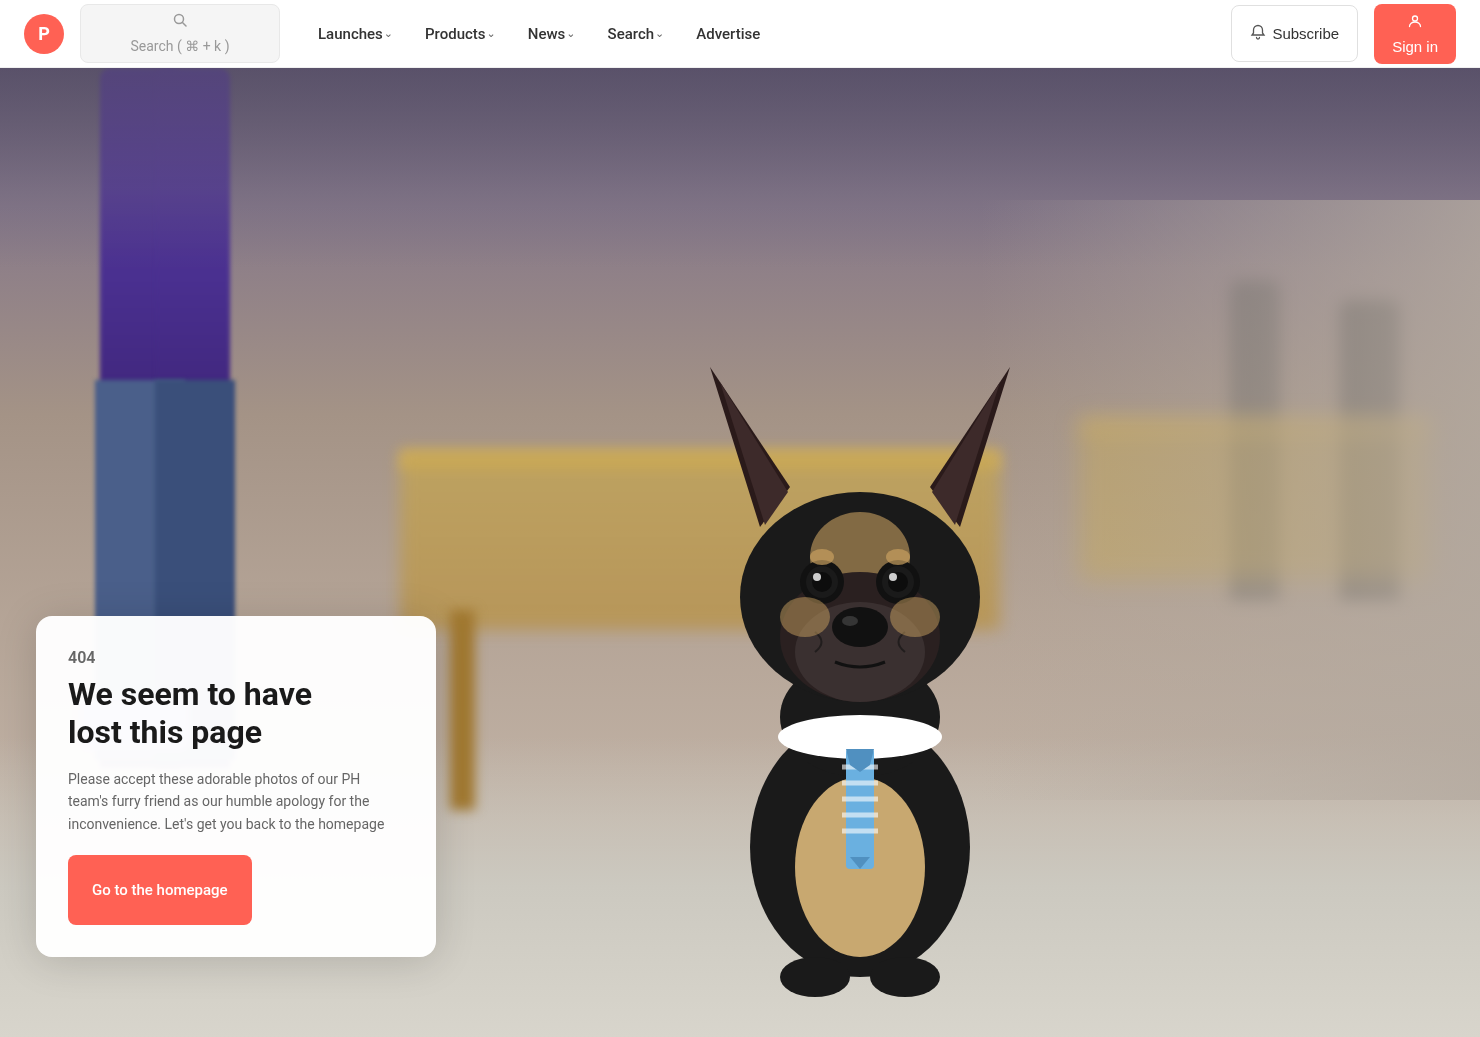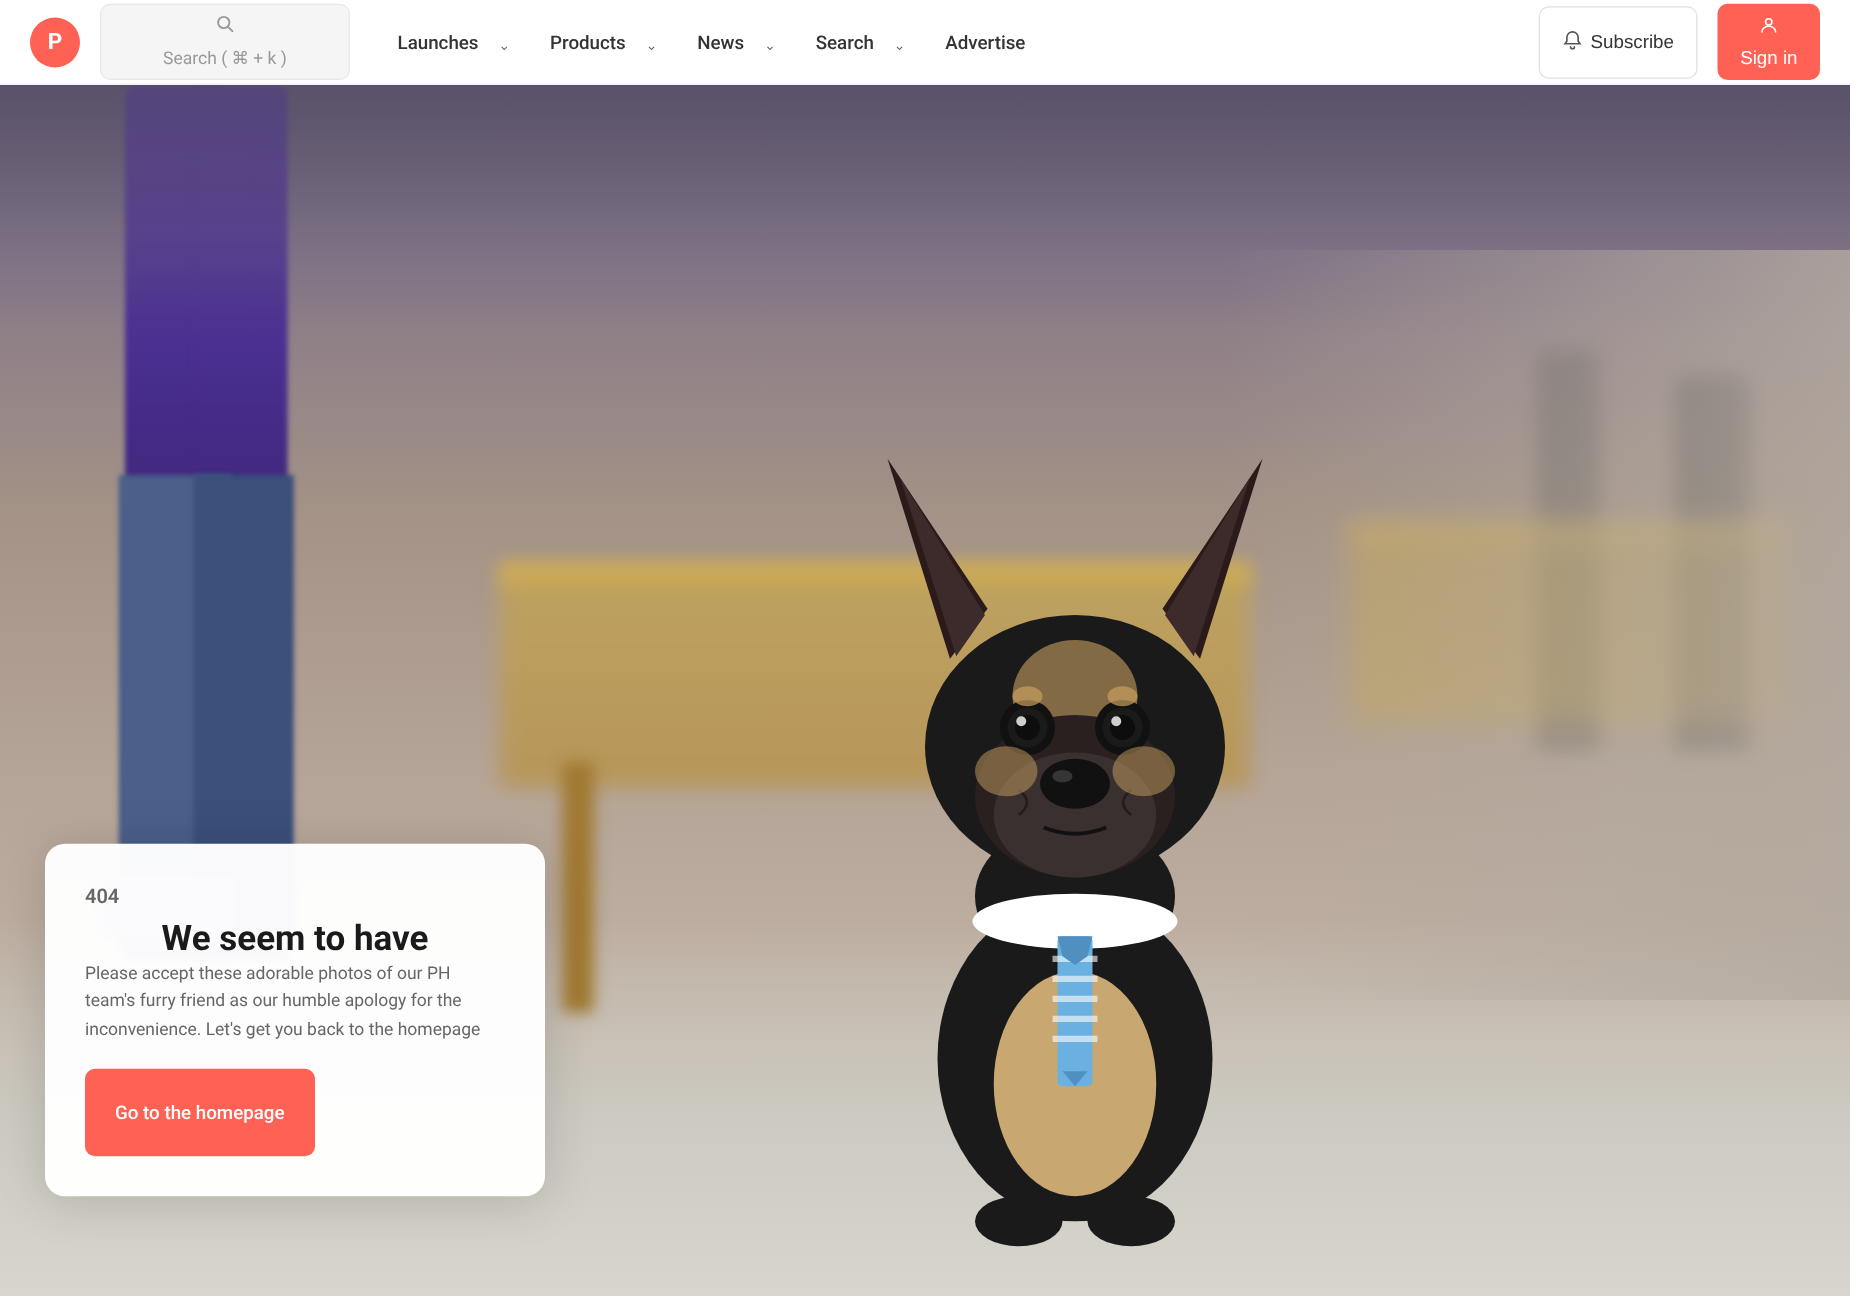--- a/index.html
+++ b/index.html
@@ -73,22 +73,22 @@
 
     .nav-links {
       display: flex;
       align-items: center;
       gap: 4px;
       margin-left: 16px;
     }
 
     .nav-item {
       display: flex;
-      align-items: flex-end;
-      gap: 16px;
+      align-items: center;
+      gap: 1px;
       padding: 8px 14px;
       border-radius: 8px;
       cursor: pointer;
       font-size: 15px;
       font-weight: 500;
       color: #333;
       text-decoration: none;
       transition: background 0.2s;
     }
 
@@ -211,25 +211,25 @@
     }
 
     .error-code {
       font-size: 16px;
       font-weight: 600;
       color: #666;
       margin-bottom: 8px;
     }
 
     .error-title {
-      font-size: 28px;
+      font-size: 32px;
       font-weight: 700;
       color: #1a1a1a;
       line-height: 1.2;
-      text-align: center;
+      margin-bottom: 16px;
     }
 
     .error-description {
       font-size: 14px;
       color: #666;
       line-height: 1.6;
       margin-bottom: 20px;
     }
 
     .homepage-btn {
@@ -405,17 +405,18 @@
 
       <ellipse cx="162" cy="270" rx="12" ry="8" fill="#c8a060" opacity="0.7"></ellipse>
       <ellipse cx="238" cy="270" rx="12" ry="8" fill="#c8a060" opacity="0.7"></ellipse>
     </svg>
   </div>
 
   <div class="error-card">
     <p class="error-code">404</p>
     <h1 class="error-title">
       <span>We seem to have</span><br>
+      <span>lost this page</span>
     </h1>
     <p class="error-description">Please accept these adorable photos of our PH team's furry friend as our humble apology for the inconvenience. Let's get you back to the homepage</p>
     <a class="homepage-btn" href="#">Go to the homepage</a>
   </div>
 </div>
 
 </body></html>

